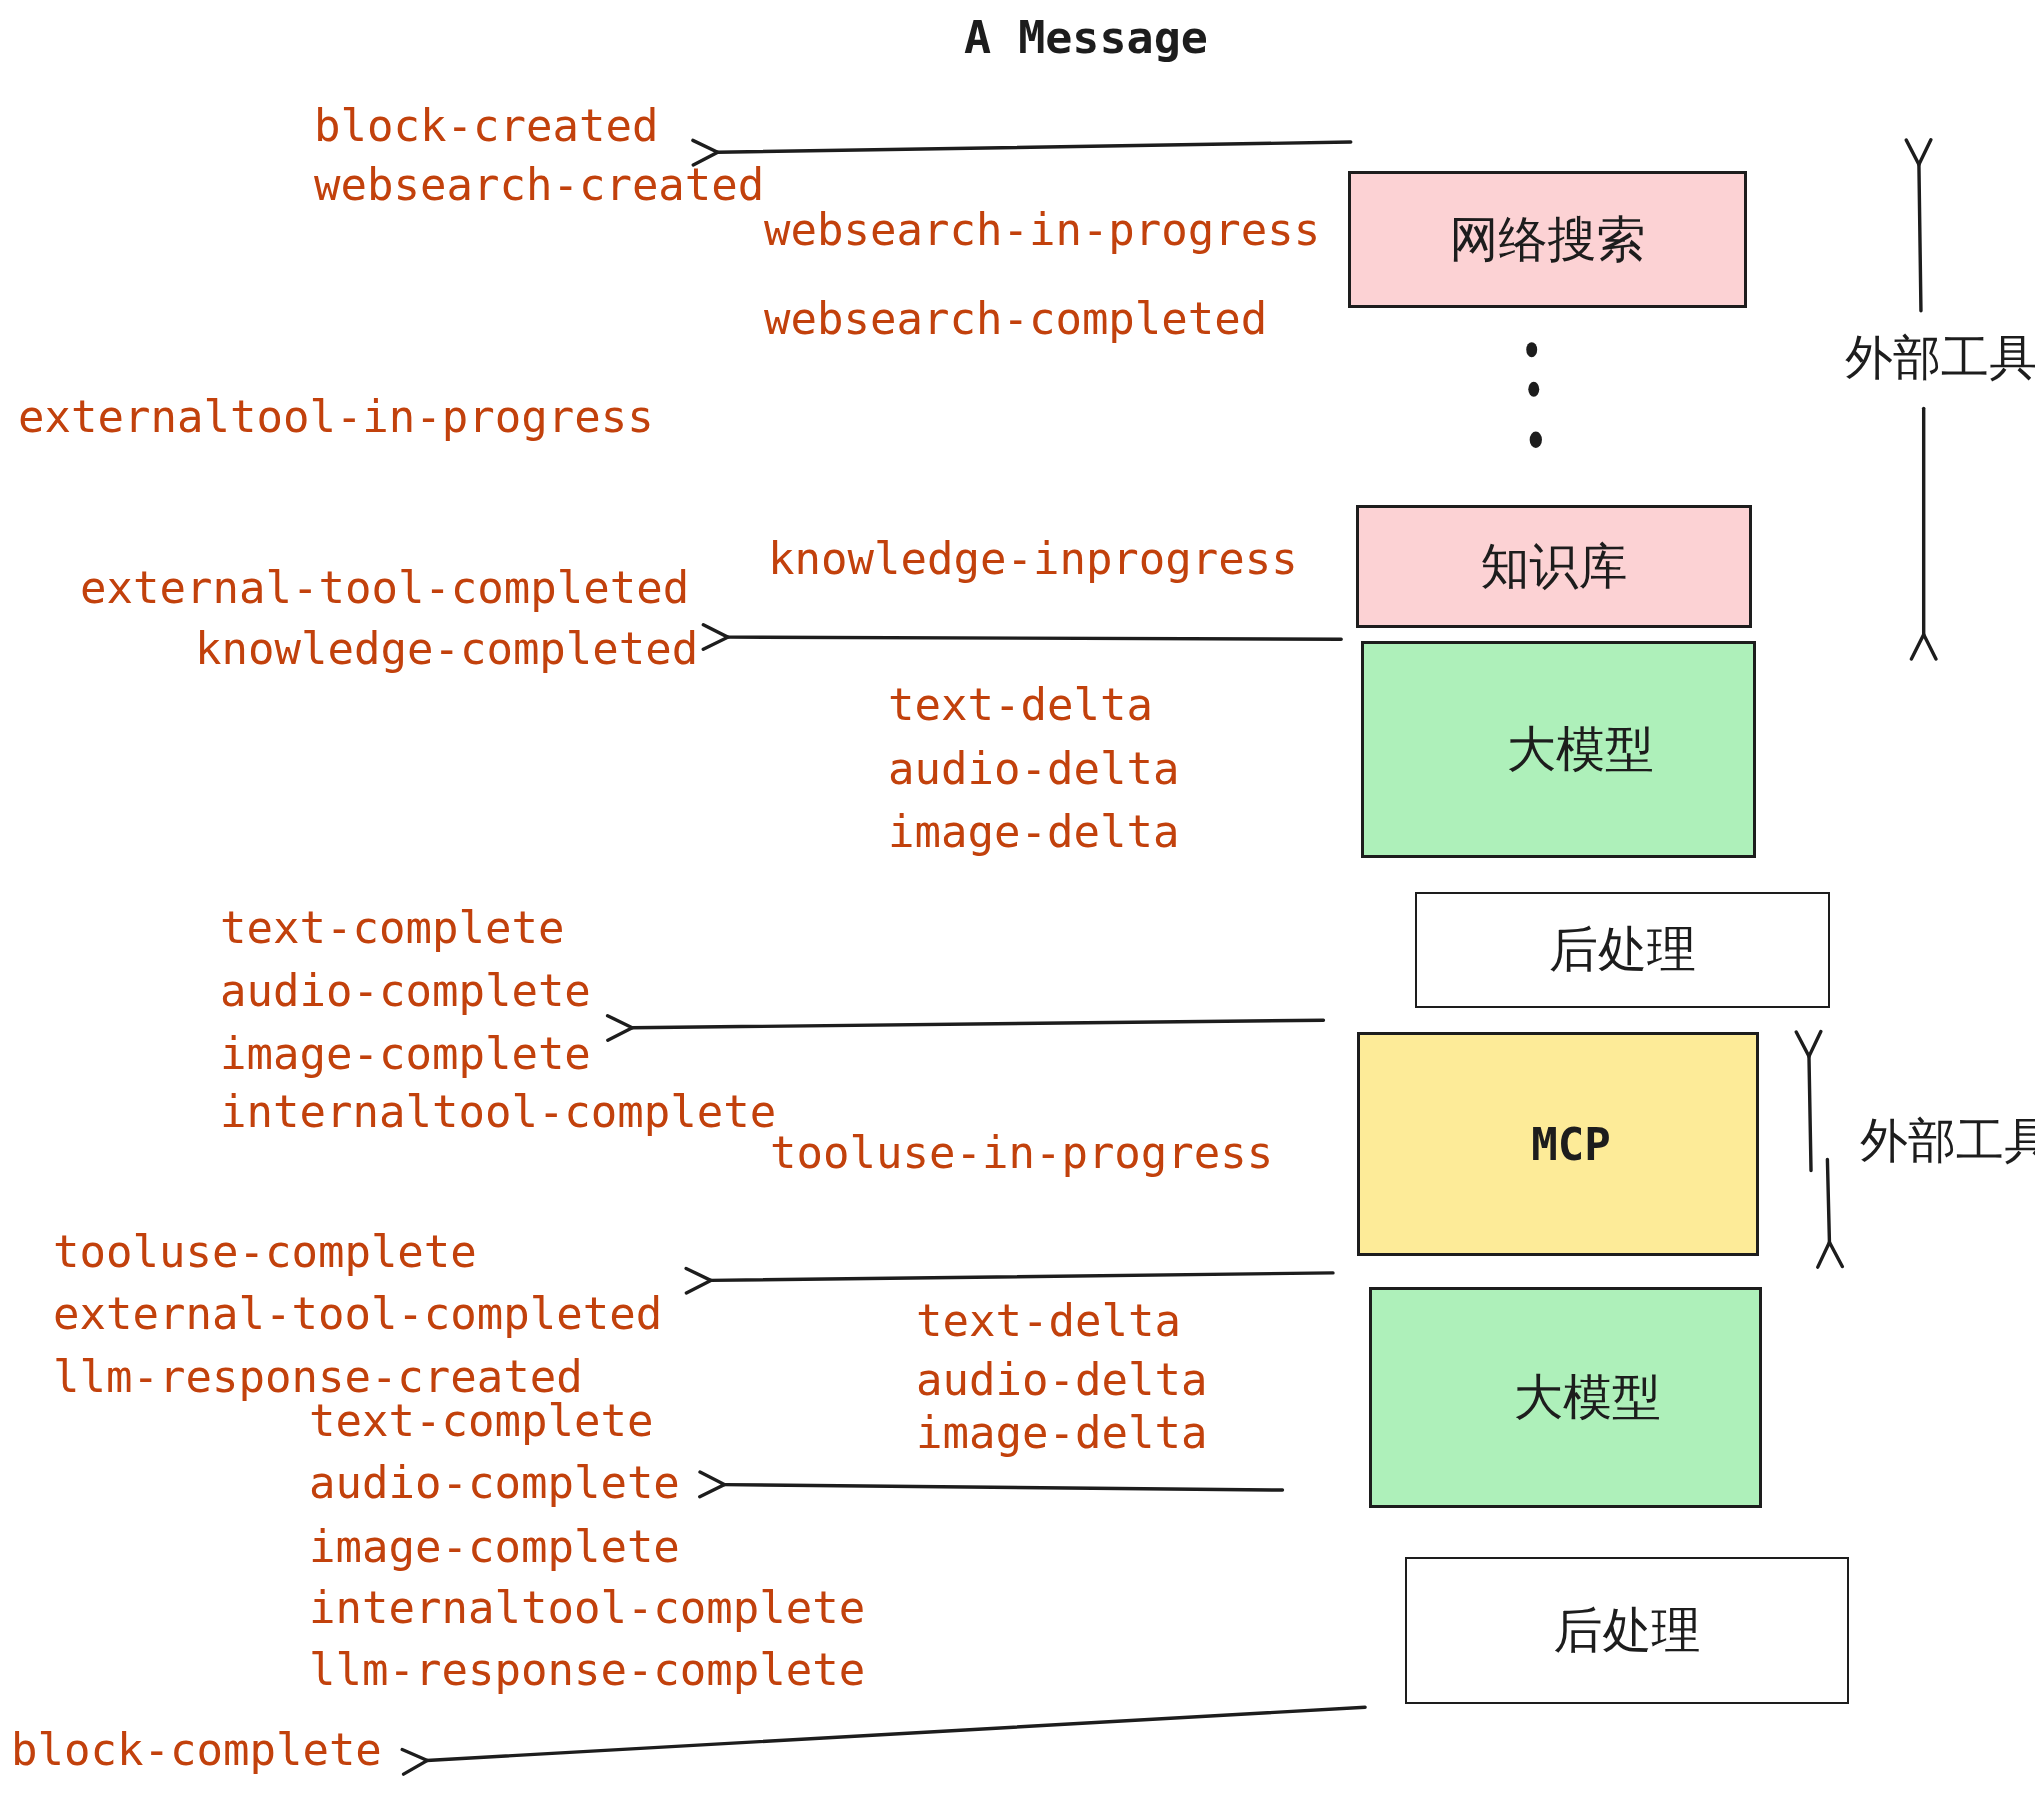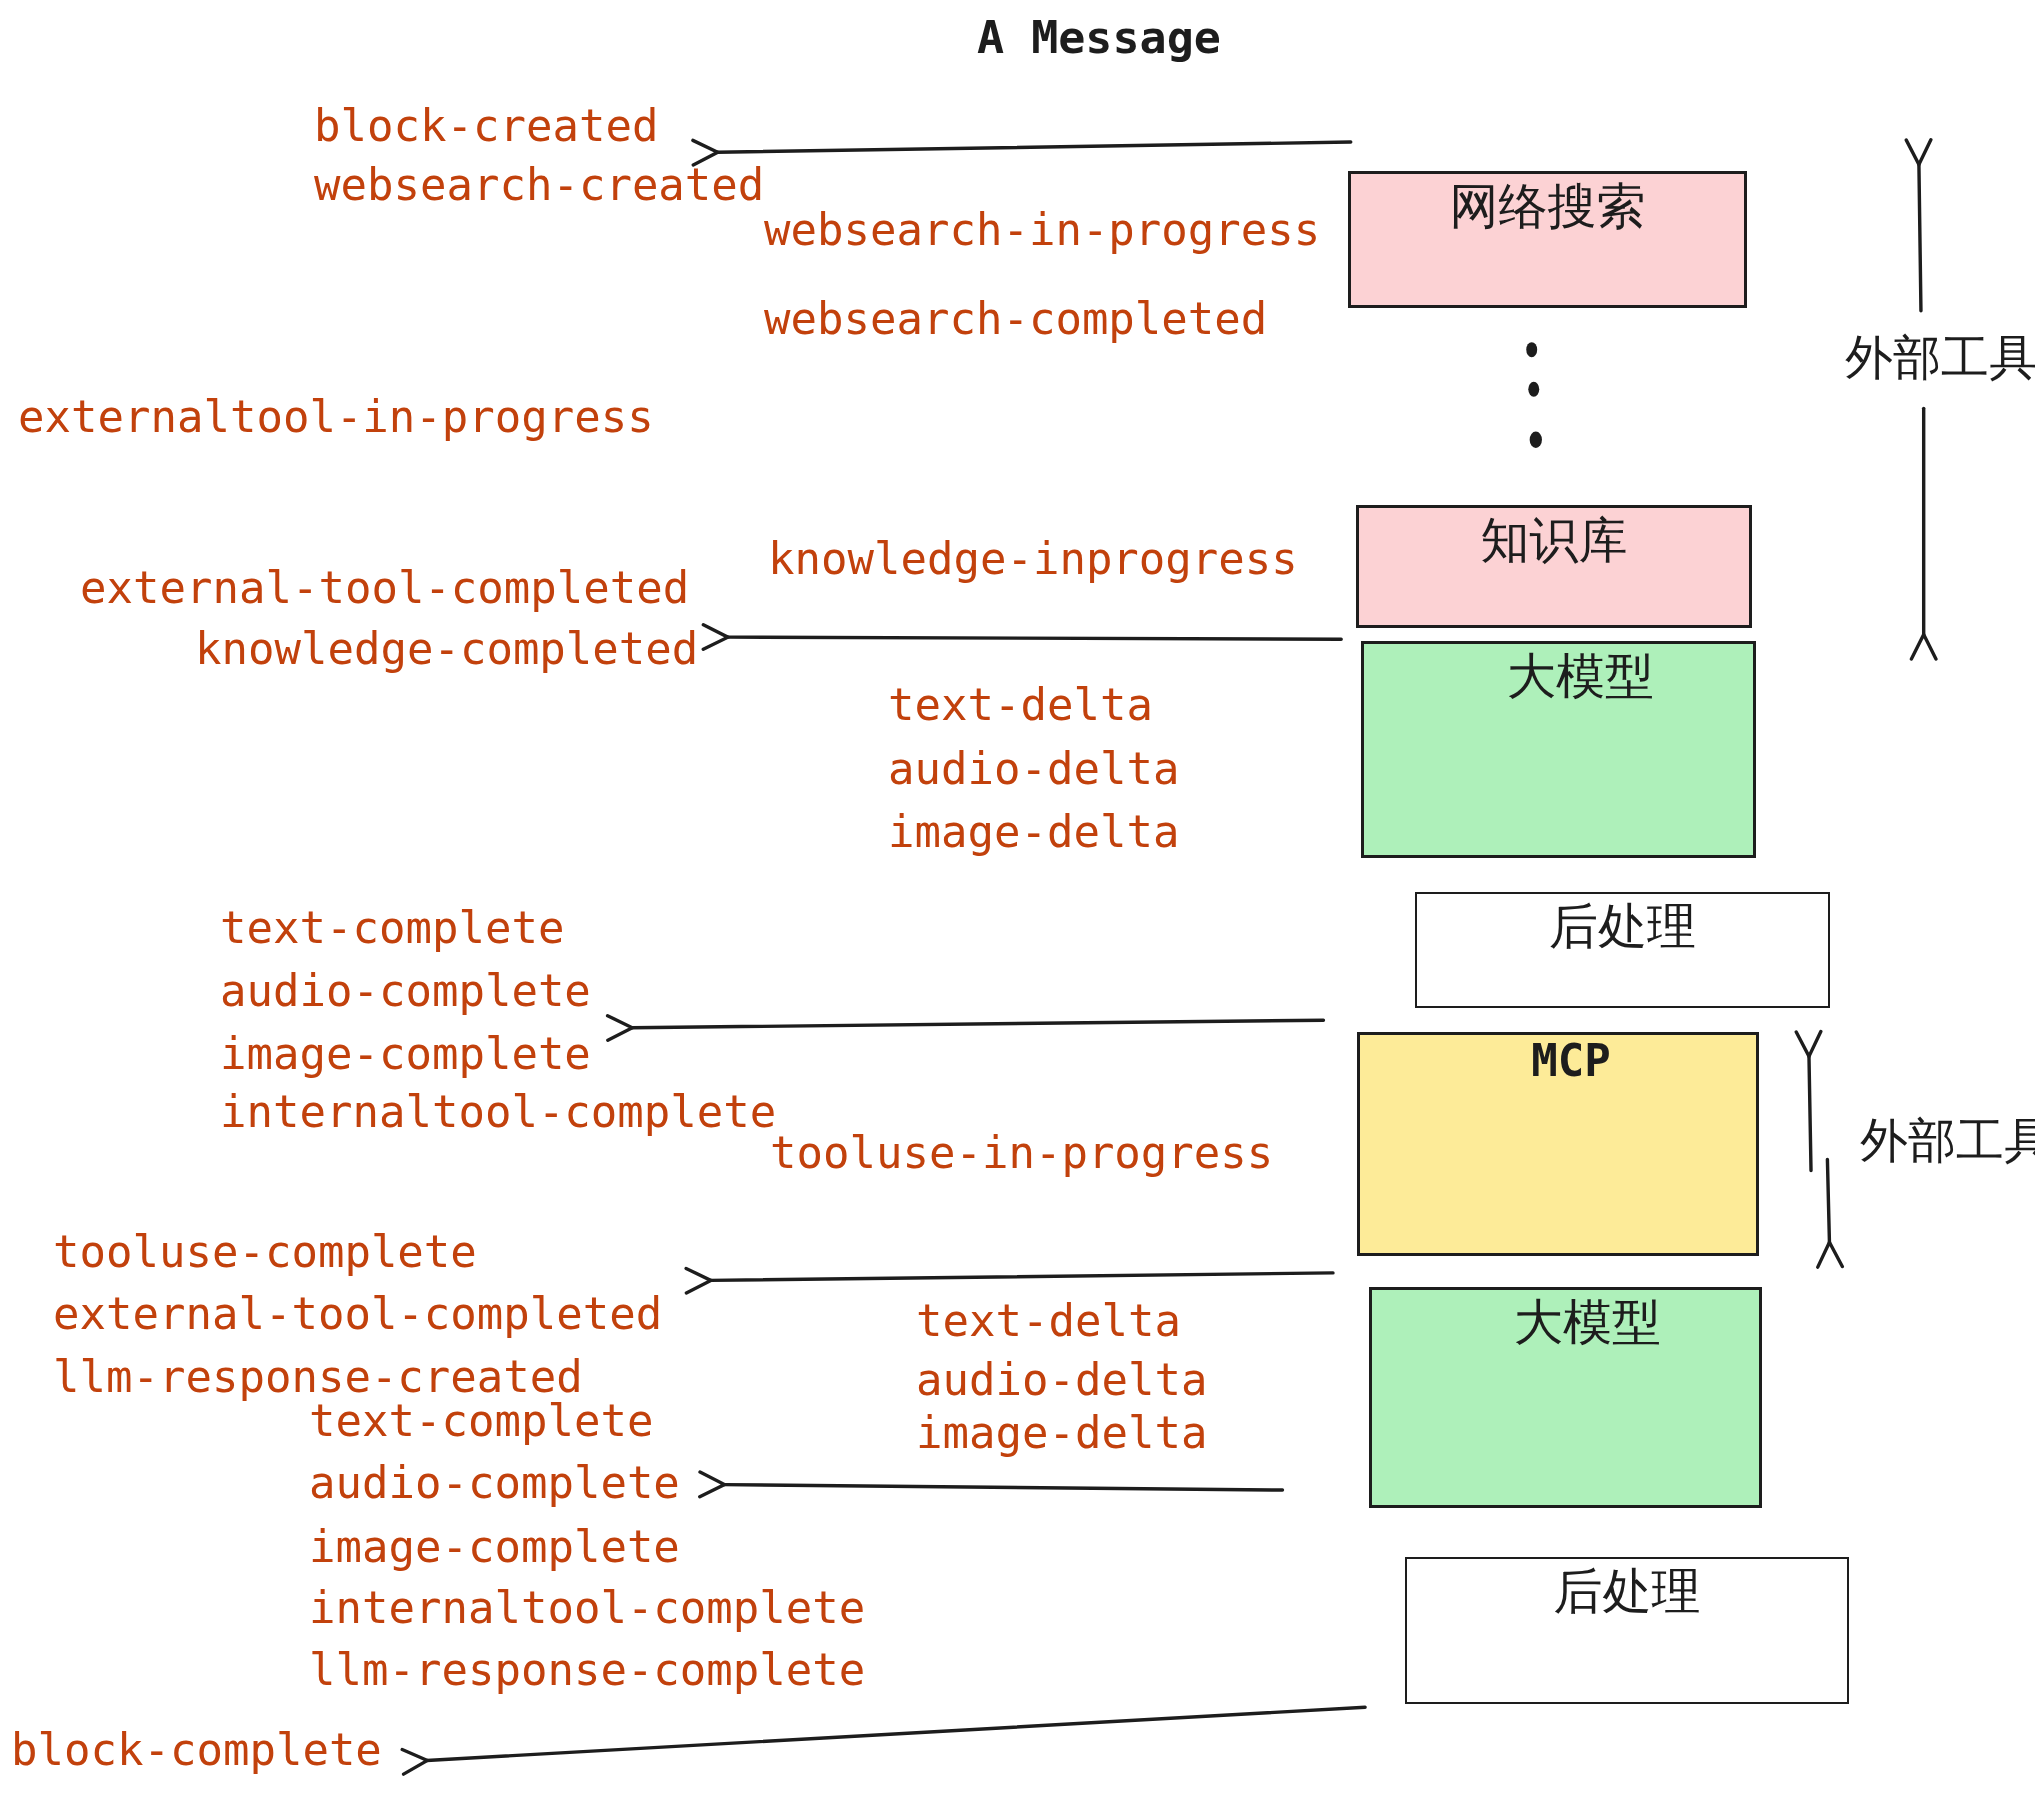--- a/index.html
+++ b/index.html
@@ -2,22 +2,22 @@
 <html style="font-size:11px"><head>
 <meta charset="utf-8">
 <style>
   html,body{margin:0;padding:0;background:#ffffff;}
   #canvas{position:relative;width:2035px;height:1796px;background:#ffffff;overflow:hidden;
           color:#1d1d1d;}
   #wires{position:absolute;left:0;top:0;}
   .ev{position:absolute;font-family:"DejaVu Sans Mono","Liberation Mono",monospace;
       font-size:44px;line-height:1.15;white-space:pre;color:#c2410c;}
   .title{position:absolute;left:964px;top:11px;font-family:"DejaVu Sans Mono","Liberation Mono",monospace;
-      font-size:45px;font-weight:bold;color:#1d1d1d;white-space:pre;margin-left:13px;}
-  .box{position:absolute;border:3.4px solid #1d1d1d;display:flex;justify-content:center;
+      font-size:45px;font-weight:bold;color:#1d1d1d;white-space:pre;}
+  .box{position:absolute;border:3.4px solid #1d1d1d;display:flex;align-items:center;justify-content:center;
       box-sizing:border-box;}
   .box span{font-family:"DejaVu Sans","Liberation Sans",sans-serif;font-size:49px;color:#1d1d1d;}
   .box.pink{background:#fcd2d4;}
   .box.green{background:#aef0ba;padding-left:44px;}
   .box.yellow{background:#fdeb98;padding-left:26px;}
   .box.white{background:#ffffff;border-width:2.7px;margin-left:46px;}
   .box.mcp span{font-family:"DejaVu Sans Mono","Liberation Mono",monospace;font-size:44px;font-weight:bold;}
   .side{position:absolute;font-family:"DejaVu Sans","Liberation Sans",sans-serif;
       font-size:48px;color:#1d1d1d;white-space:pre;margin-left:36px;}
 </style>

